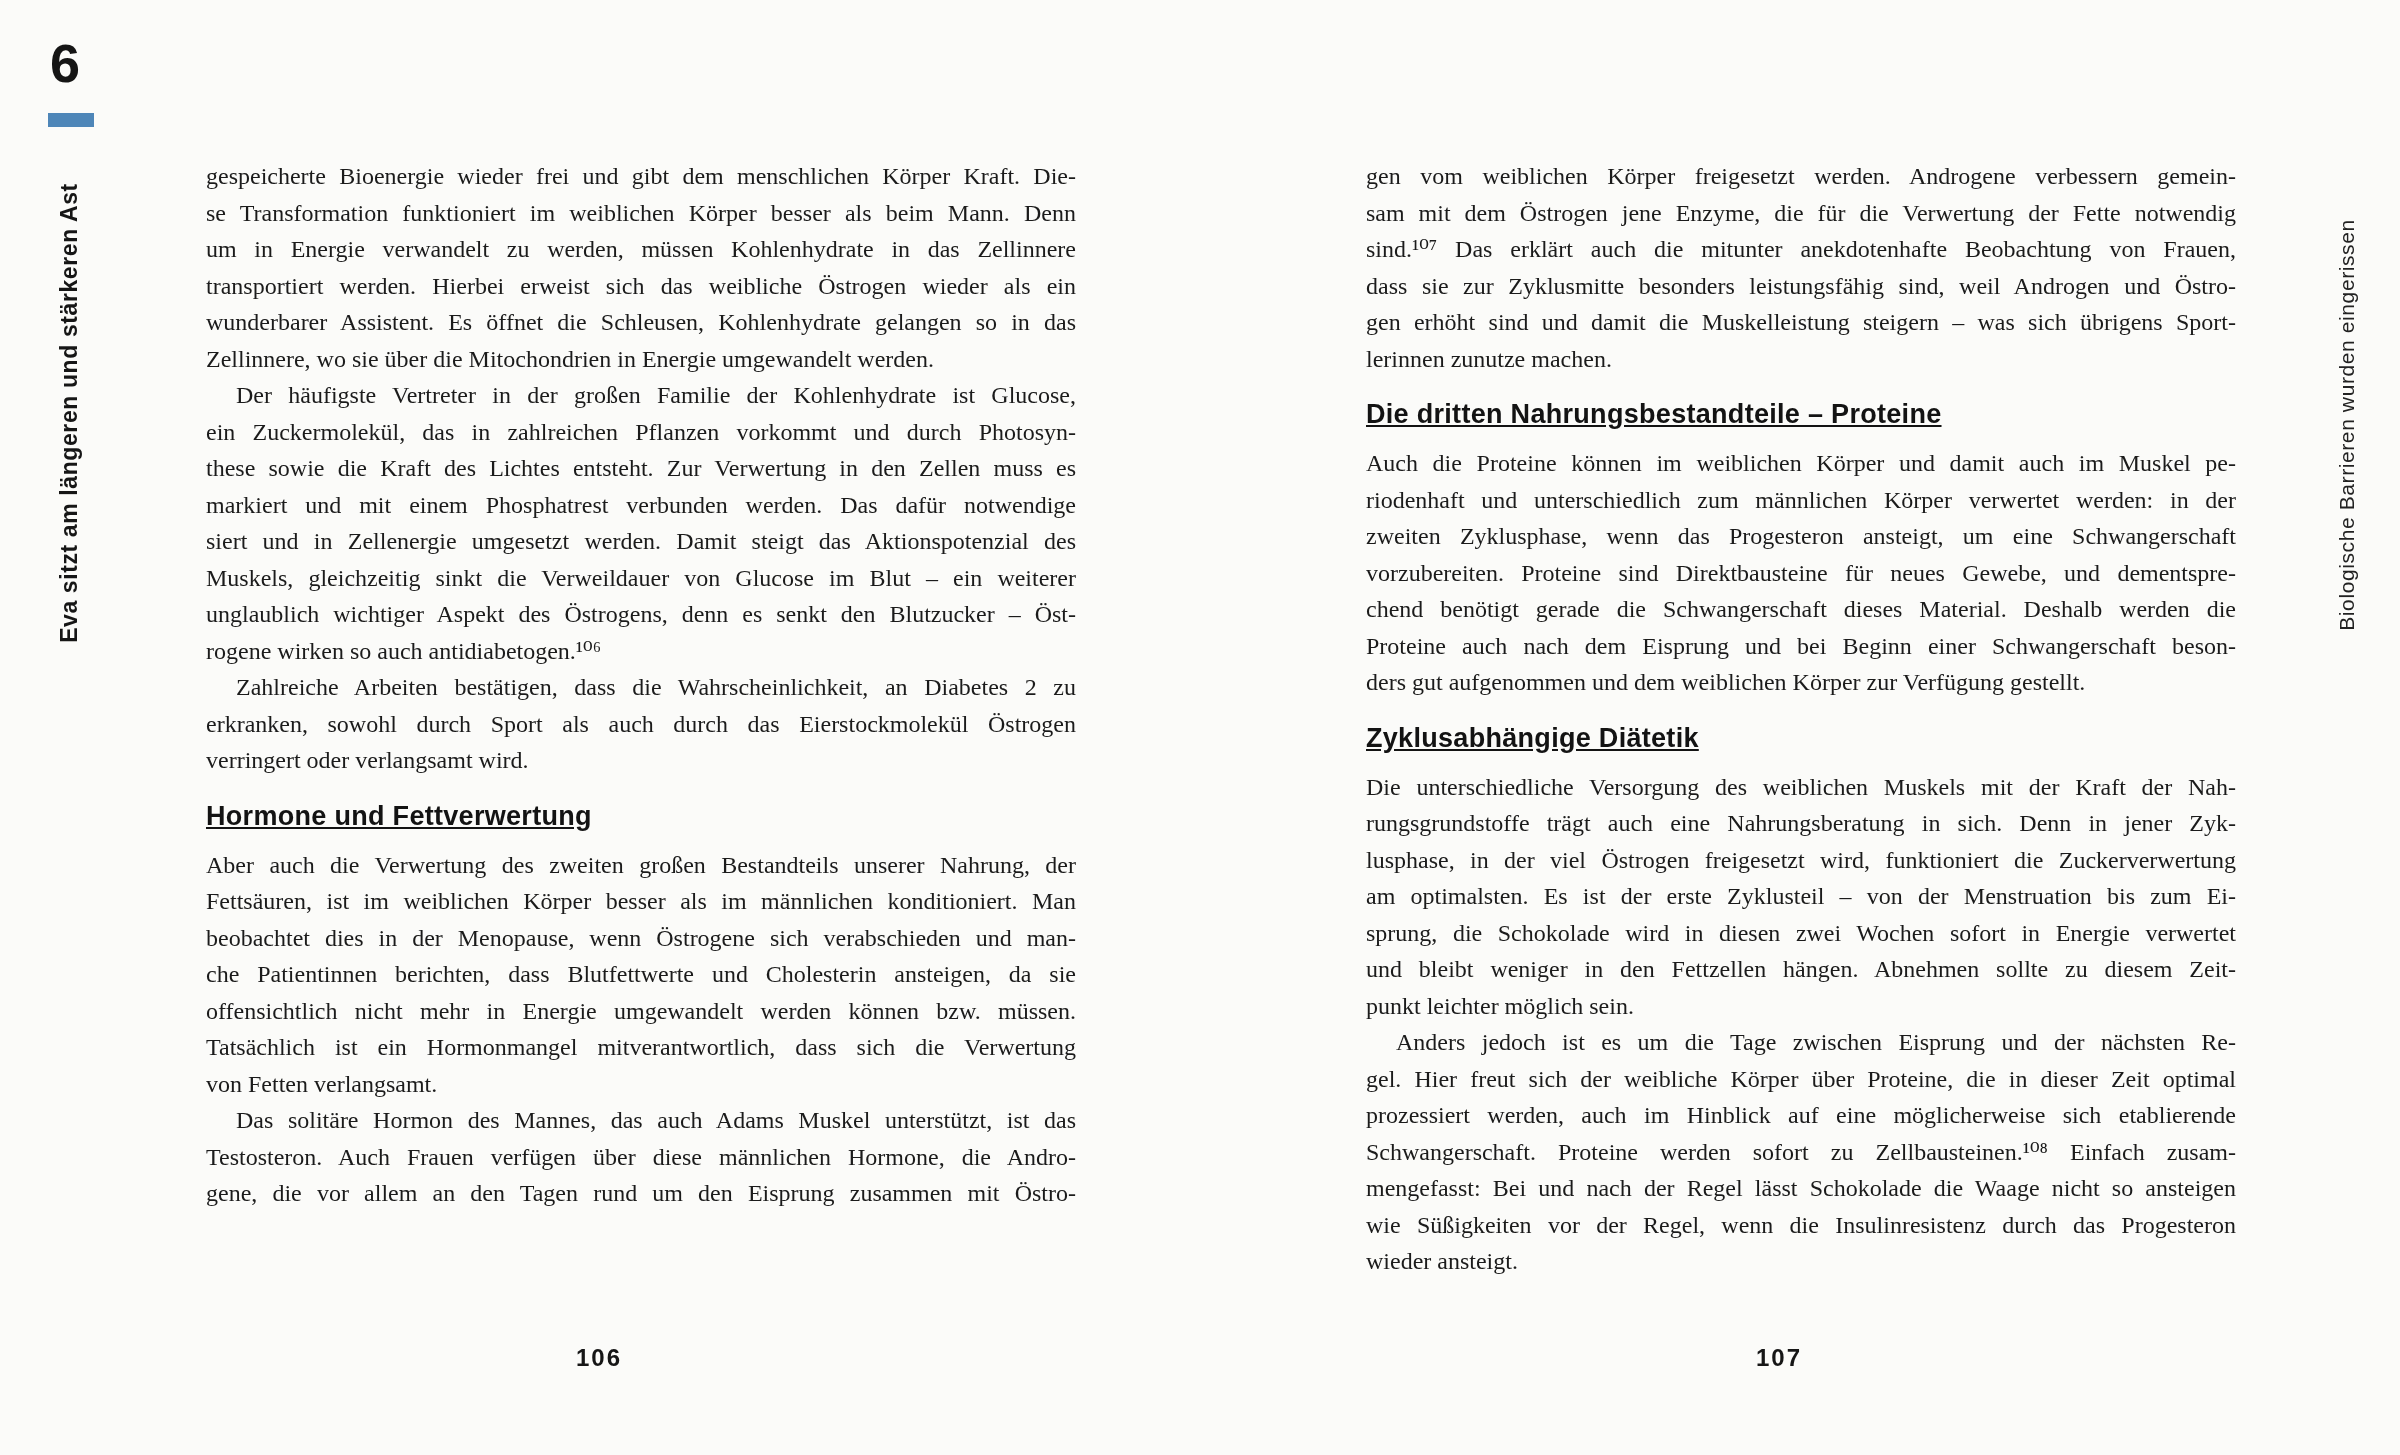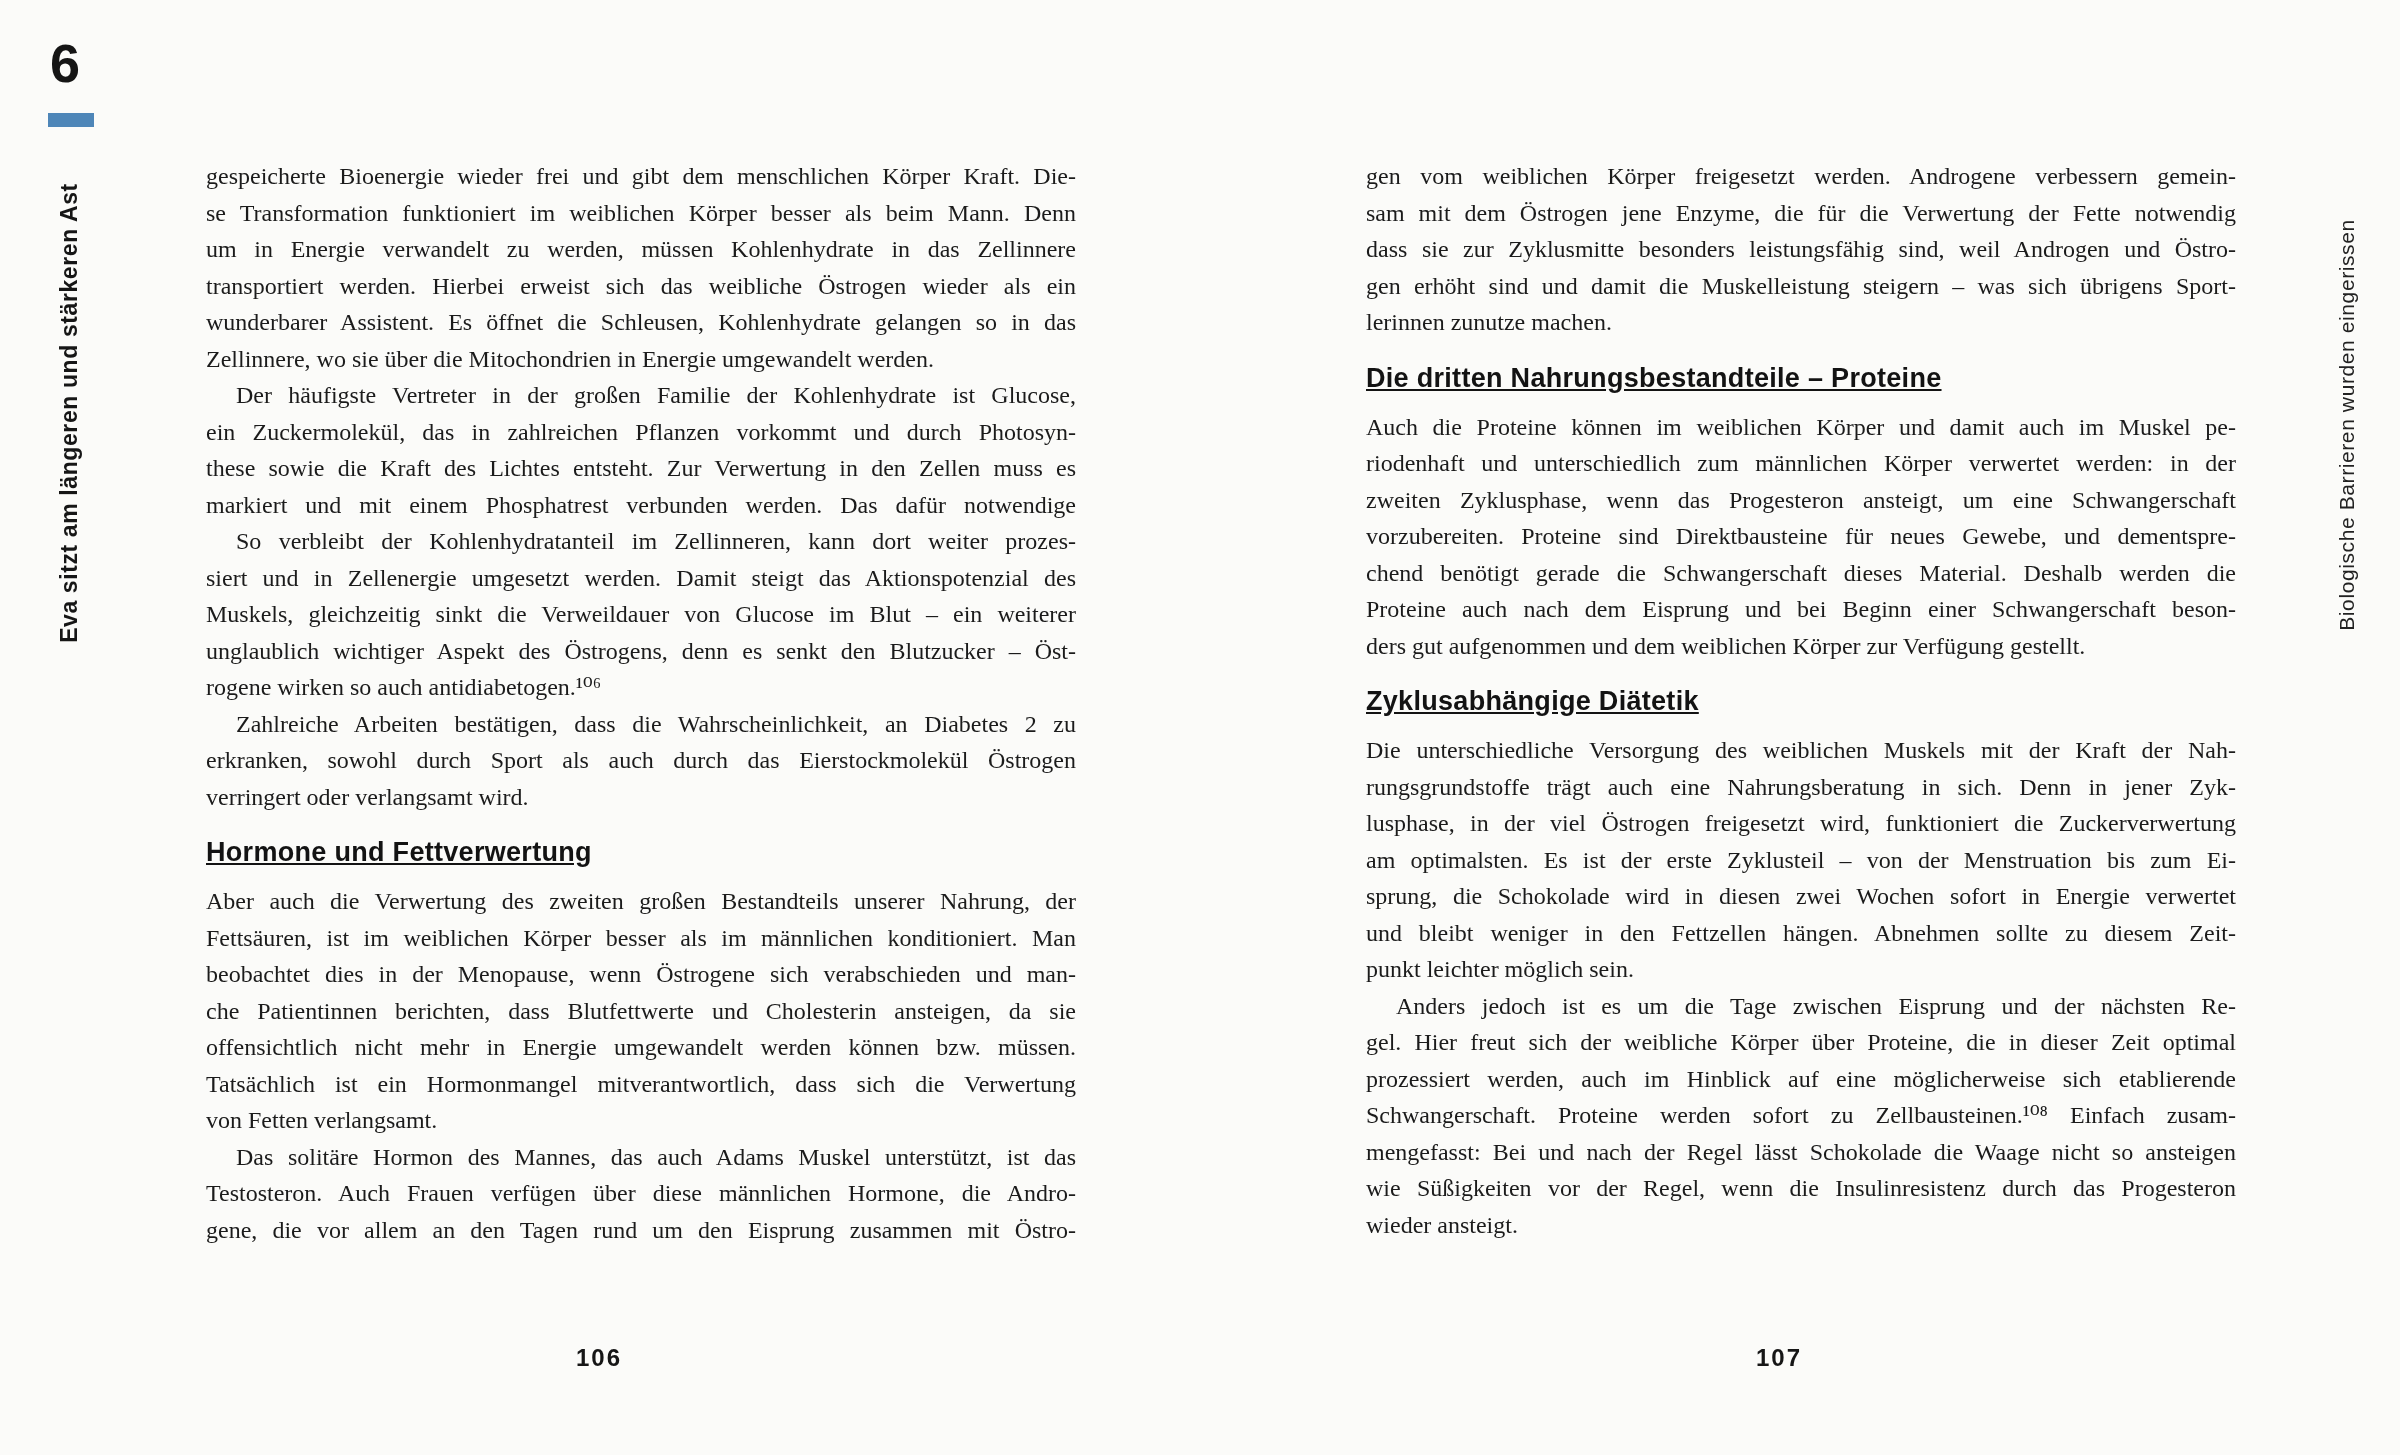--- a/index.html
+++ b/index.html
@@ -88,21 +88,20 @@
         <div class="line">wunderbarer Assistent. Es öffnet die Schleusen, Kohlenhydrate gelangen so in das</div>
         <div class="line last">Zellinnere, wo sie über die Mitochondrien in Energie umgewandelt werden.</div>
       </div>
       <div class="paragraph">
         <div class="line indent">Der häufigste Vertreter in der großen Familie der Kohlenhydrate ist Glucose,</div>
         <div class="line">ein Zuckermolekül, das in zahlreichen Pflanzen vorkommt und durch Photosyn-</div>
         <div class="line">these sowie die Kraft des Lichtes entsteht. Zur Verwertung in den Zellen muss es</div>
         <div class="line">markiert und mit einem Phosphatrest verbunden werden. Das dafür notwendige</div>
       </div>
       <div class="paragraph">
-        <div class="line indent">So verbleibt der Kohlenhydratanteil im Zellinneren, kann dort weiter prozes-</div>
         <div class="line">siert und in Zellenergie umgesetzt werden. Damit steigt das Aktionspotenzial des</div>
         <div class="line">Muskels, gleichzeitig sinkt die Verweildauer von Glucose im Blut – ein weiterer</div>
         <div class="line">unglaublich wichtiger Aspekt des Östrogens, denn es senkt den Blutzucker – Öst-</div>
         <div class="line last">rogene wirken so auch antidiabetogen.¹⁰⁶</div>
       </div>
       <div class="paragraph">
         <div class="line indent">Zahlreiche Arbeiten bestätigen, dass die Wahrscheinlichkeit, an Diabetes 2 zu</div>
         <div class="line">erkranken, sowohl durch Sport als auch durch das Eierstockmolekül Östrogen</div>
         <div class="line last">verringert oder verlangsamt wird.</div>
       </div>
@@ -122,20 +121,21 @@
         <div class="line">gene, die vor allem an den Tagen rund um den Eisprung zusammen mit Östro-</div>
       </div>
     </div>
 
   <div class="page-number left">106</div>
 
   <div class="page-body right" id="right-body">
       <div class="paragraph">
         <div class="line">gen vom weiblichen Körper freigesetzt werden. Androgene verbessern gemein-</div>
         <div class="line">sam mit dem Östrogen jene Enzyme, die für die Verwertung der Fette notwendig</div>
+        <div class="line">sind.¹⁰⁷ Das erklärt auch die mitunter anekdotenhafte Beobachtung von Frauen,</div>
         <div class="line">dass sie zur Zyklusmitte besonders leistungsfähig sind, weil Androgen und Östro-</div>
         <div class="line">gen erhöht sind und damit die Muskelleistung steigern – was sich übrigens Sport-</div>
         <div class="line last">lerinnen zunutze machen.</div>
       </div>
       <div class="heading">Die dritten Nahrungsbestandteile – Proteine</div>
       <div class="paragraph">
         <div class="line">Auch die Proteine können im weiblichen Körper und damit auch im Muskel pe-</div>
         <div class="line">riodenhaft und unterschiedlich zum männlichen Körper verwertet werden: in der</div>
         <div class="line">zweiten Zyklusphase, wenn das Progesteron ansteigt, um eine Schwangerschaft</div>
         <div class="line">vorzubereiten. Proteine sind Direktbausteine für neues Gewebe, und dementspre-</div>

